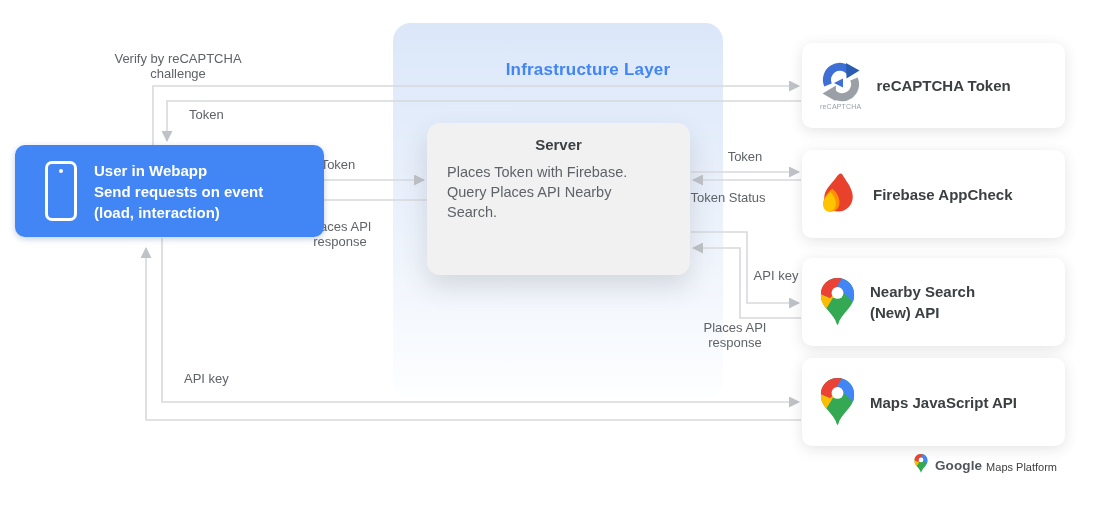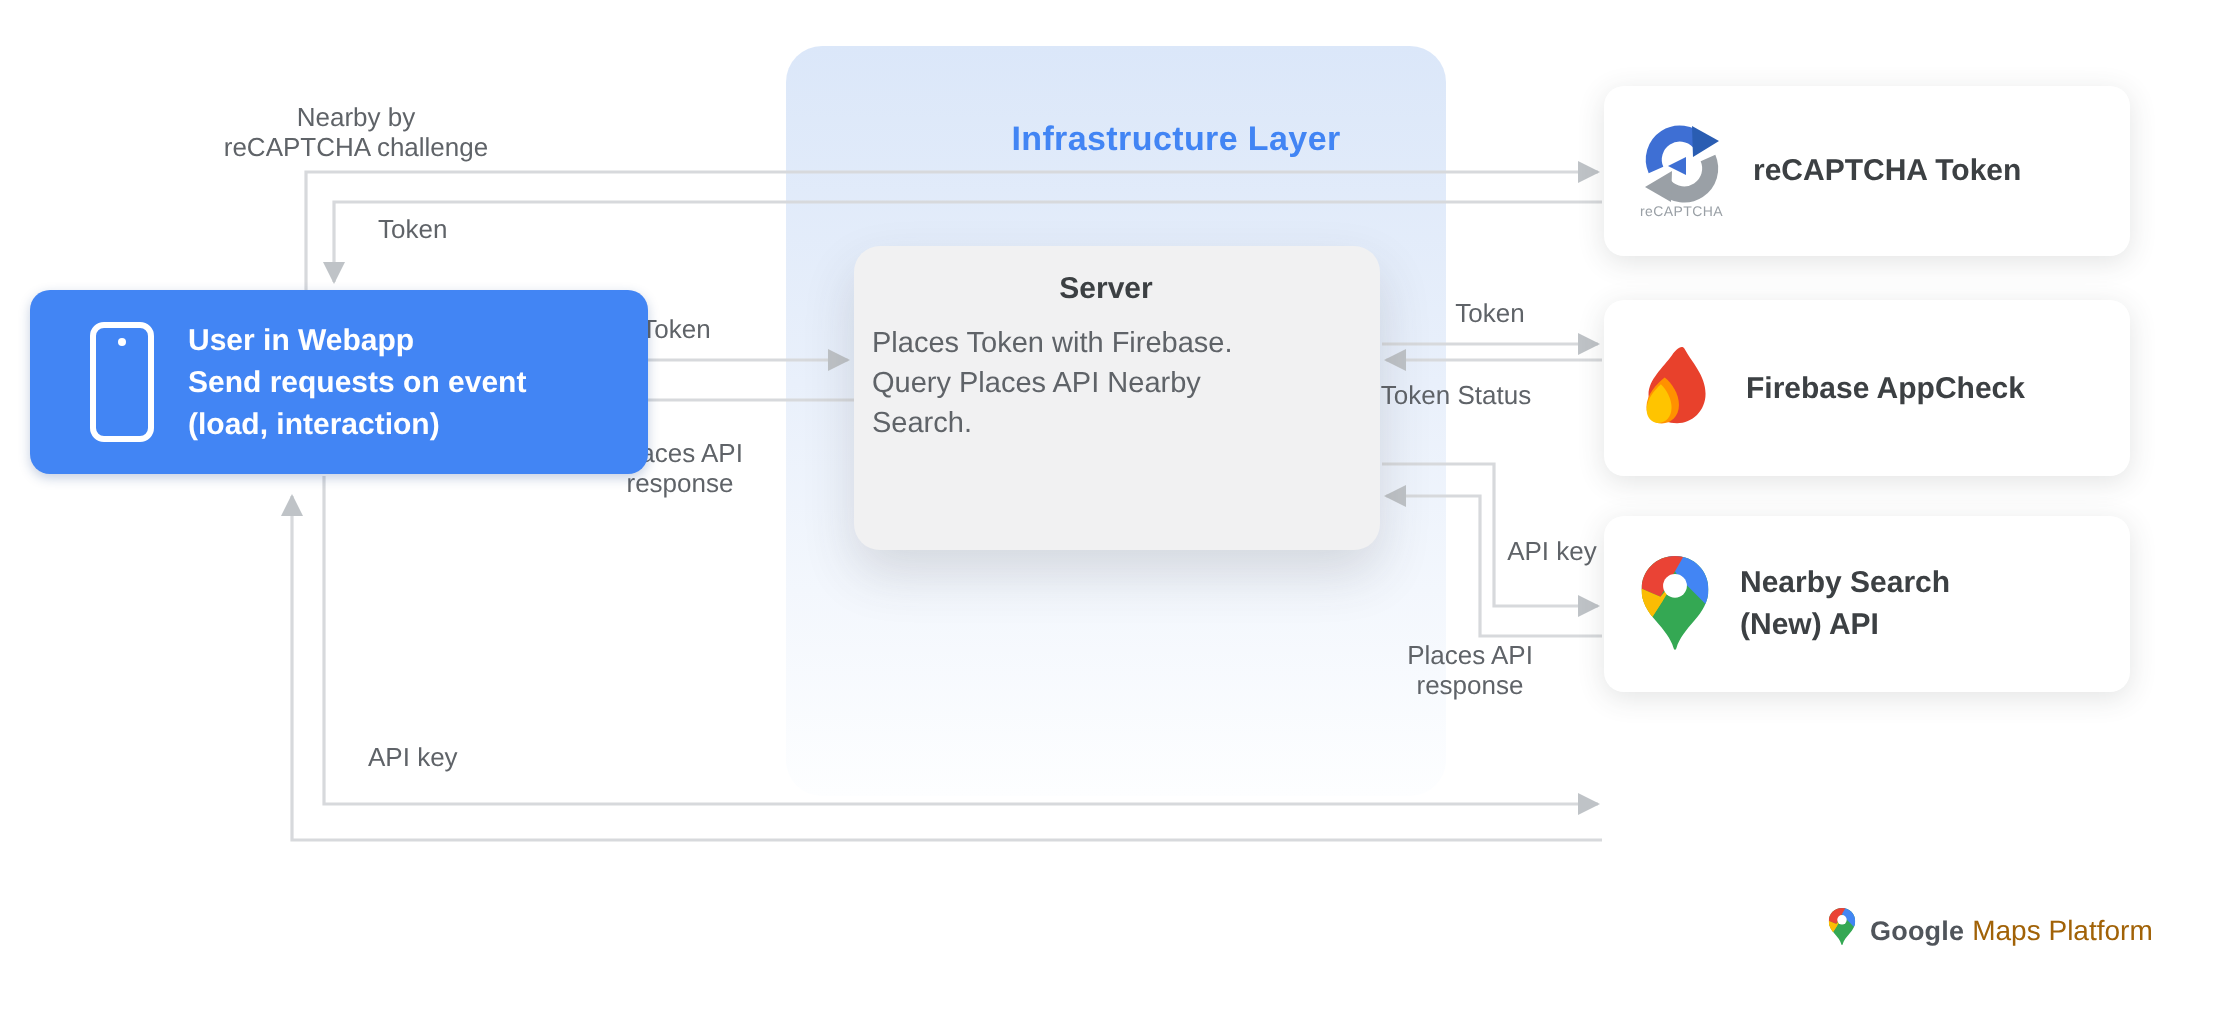--- a/index.html
+++ b/index.html
@@ -35,39 +35,39 @@
     position:relative;width:26px;height:54px;border:3.5px solid #fff;border-radius:7px;flex:0 0 auto;
   }
   .phone-dot{
     position:absolute;left:50%;top:5px;width:4px;height:4px;margin-left:-2px;border-radius:50%;background:#fff;
   }
   .user-text{color:#fff;font-weight:bold;font-size:15px;line-height:21px;}
   
   .server-box{
     position:absolute;left:427px;top:123px;width:263px;height:152px;border-radius:13px;
     background:#f1f1f2;box-shadow:0 12px 26px rgba(60,64,67,.16);
-    box-sizing:border-box;padding:13px 20px 0 9px;z-index:5;
+    box-sizing:border-box;padding:13px 20px 0 20px;z-index:5;
   }
   .server-title{text-align:center;font-size:15px;font-weight:bold;color:#3c4043;margin-bottom:9px;}
   .server-line{font-size:14.5px;color:#5f6368;line-height:20px;}
   
   .card{
     position:absolute;left:802px;width:263px;border-radius:10px;background:#fff;
     box-shadow:0 3px 14px rgba(60,64,67,.14);
     display:flex;align-items:center;gap:15px;padding-left:18px;box-sizing:border-box;z-index:5;
   }
   .card-label{font-size:15px;font-weight:bold;color:#3c4043;line-height:21px;}
   .icon-col{display:flex;flex-direction:column;align-items:center;flex:0 0 auto;}
   .icon-caption{font-size:7px;color:#9aa0a6;margin-top:1px;letter-spacing:.2px;}
   
   .footer{
     position:absolute;left:914px;top:454px;display:flex;align-items:flex-end;gap:7px;z-index:5;
   }
   .footer-bold{font-size:13.5px;color:#50555b;font-weight:bold;letter-spacing:.1px;}
-  .footer-rest{font-size:14px;color:#a16207;margin-left:-3px;}
+  .footer-rest{font-size:11px;color:#404040;margin-left:-3px;}
   .hidden-defs{position:absolute;width:0;height:0;overflow:hidden;}
 </style>
 </head>
 <body>
 
 <div id="canvas">
 
   <svg class="hidden-defs" aria-hidden="true">
     <defs>
       <symbol id="maps-pin-symbol" viewBox="0 0 48 66">
@@ -101,21 +101,21 @@
     <polyline points="283,180 424,180" marker-end="url(#ah)"></polyline>
     <polyline points="427,200 286,200" marker-end="url(#ah)"></polyline>
     <polyline points="691,172 799,172" marker-end="url(#ah)"></polyline>
     <polyline points="801,180 693,180" marker-end="url(#ah)"></polyline>
     <polyline points="691,232 747,232 747,303 799,303" marker-end="url(#ah)"></polyline>
     <polyline points="801,318 740,318 740,248 693,248" marker-end="url(#ah)"></polyline>
     <polyline points="162,238 162,402 799,402" marker-end="url(#ah)"></polyline>
     <polyline points="801,420 146,420 146,248" marker-end="url(#ah)"></polyline>
   </svg>
 
-  <div class="edge-label ctr" style="left:110px;top:51px;width:136px;">Nearby by reCAPTCHA challenge</div>
+  <div class="edge-label ctr" style="left:110px;top:51px;width:136px;">Verify by reCAPTCHA challenge</div>
   <div class="edge-label" style="left:189px;top:107px;">Token</div>
   <div class="edge-label ctr" style="left:300px;top:157px;width:76px;">Token</div>
   <div class="edge-label ctr" style="left:302px;top:219px;width:76px;">Places API response</div>
   <div class="edge-label ctr" style="left:710px;top:149px;width:70px;">Token</div>
   <div class="edge-label ctr" style="left:686px;top:190px;width:84px;">Token Status</div>
   <div class="edge-label ctr" style="left:750px;top:268px;width:52px;">API key</div>
   <div class="edge-label ctr" style="left:700px;top:320px;width:70px;">Places API response</div>
   <div class="edge-label" style="left:184px;top:371px;">API key</div>
 
   <div class="user-box">
@@ -163,20 +163,28 @@
 
   <div class="card" style="top:258px;height:88px;">
     <div class="icon-col">
       <svg width="35" height="48" viewBox="0 0 48 66">
         <use href="#maps-pin-symbol"></use>
       </svg>
     </div>
     <div class="card-label" style="max-width:125px;">Nearby Search (New) API</div>
   </div>
 
+  <div class="card" style="top:358px;height:88px;">
+    <div class="icon-col">
+      <svg width="35" height="48" viewBox="0 0 48 66">
+        <use href="#maps-pin-symbol"></use>
+      </svg>
+    </div>
+    <div class="card-label" style="max-width:170px;">Maps JavaScript API</div>
+  </div>
 
   <div class="footer">
     <svg width="14" height="19" viewBox="0 0 48 66">
       <use href="#maps-pin-symbol"></use>
     </svg>
     <span class="footer-bold">Google</span>
     <span class="footer-rest">Maps Platform</span>
   </div>
 
 </div>

